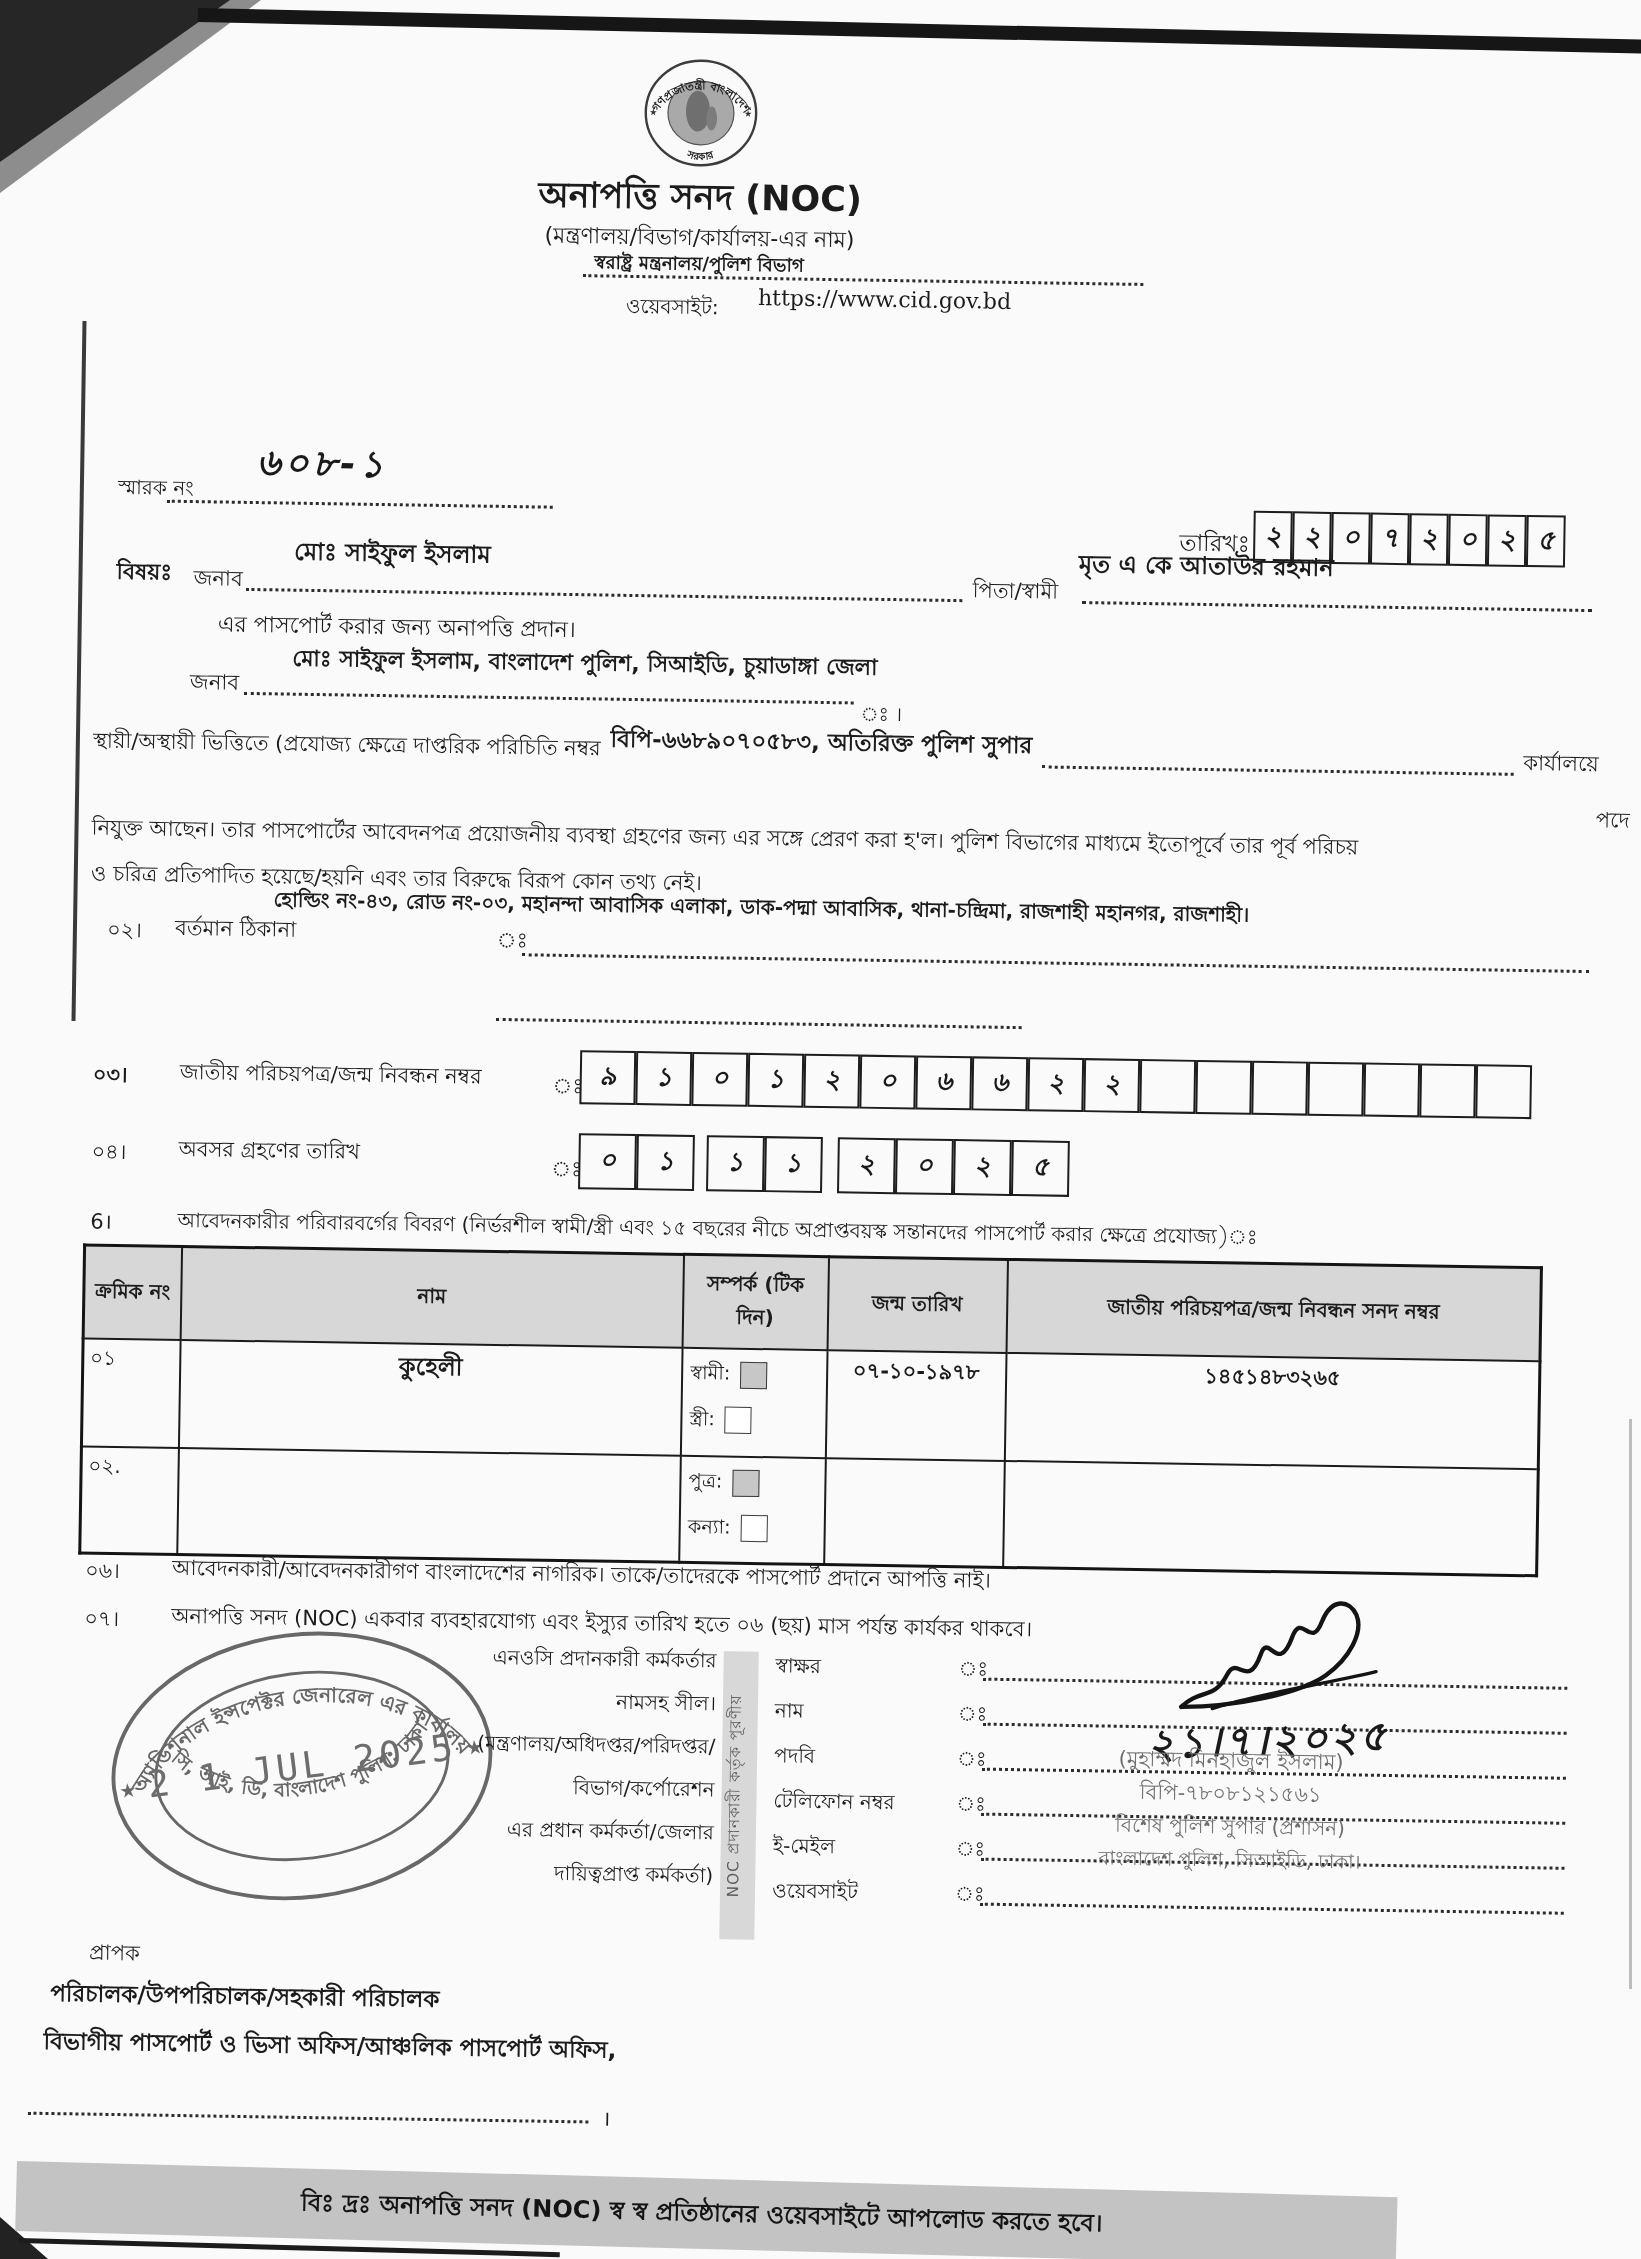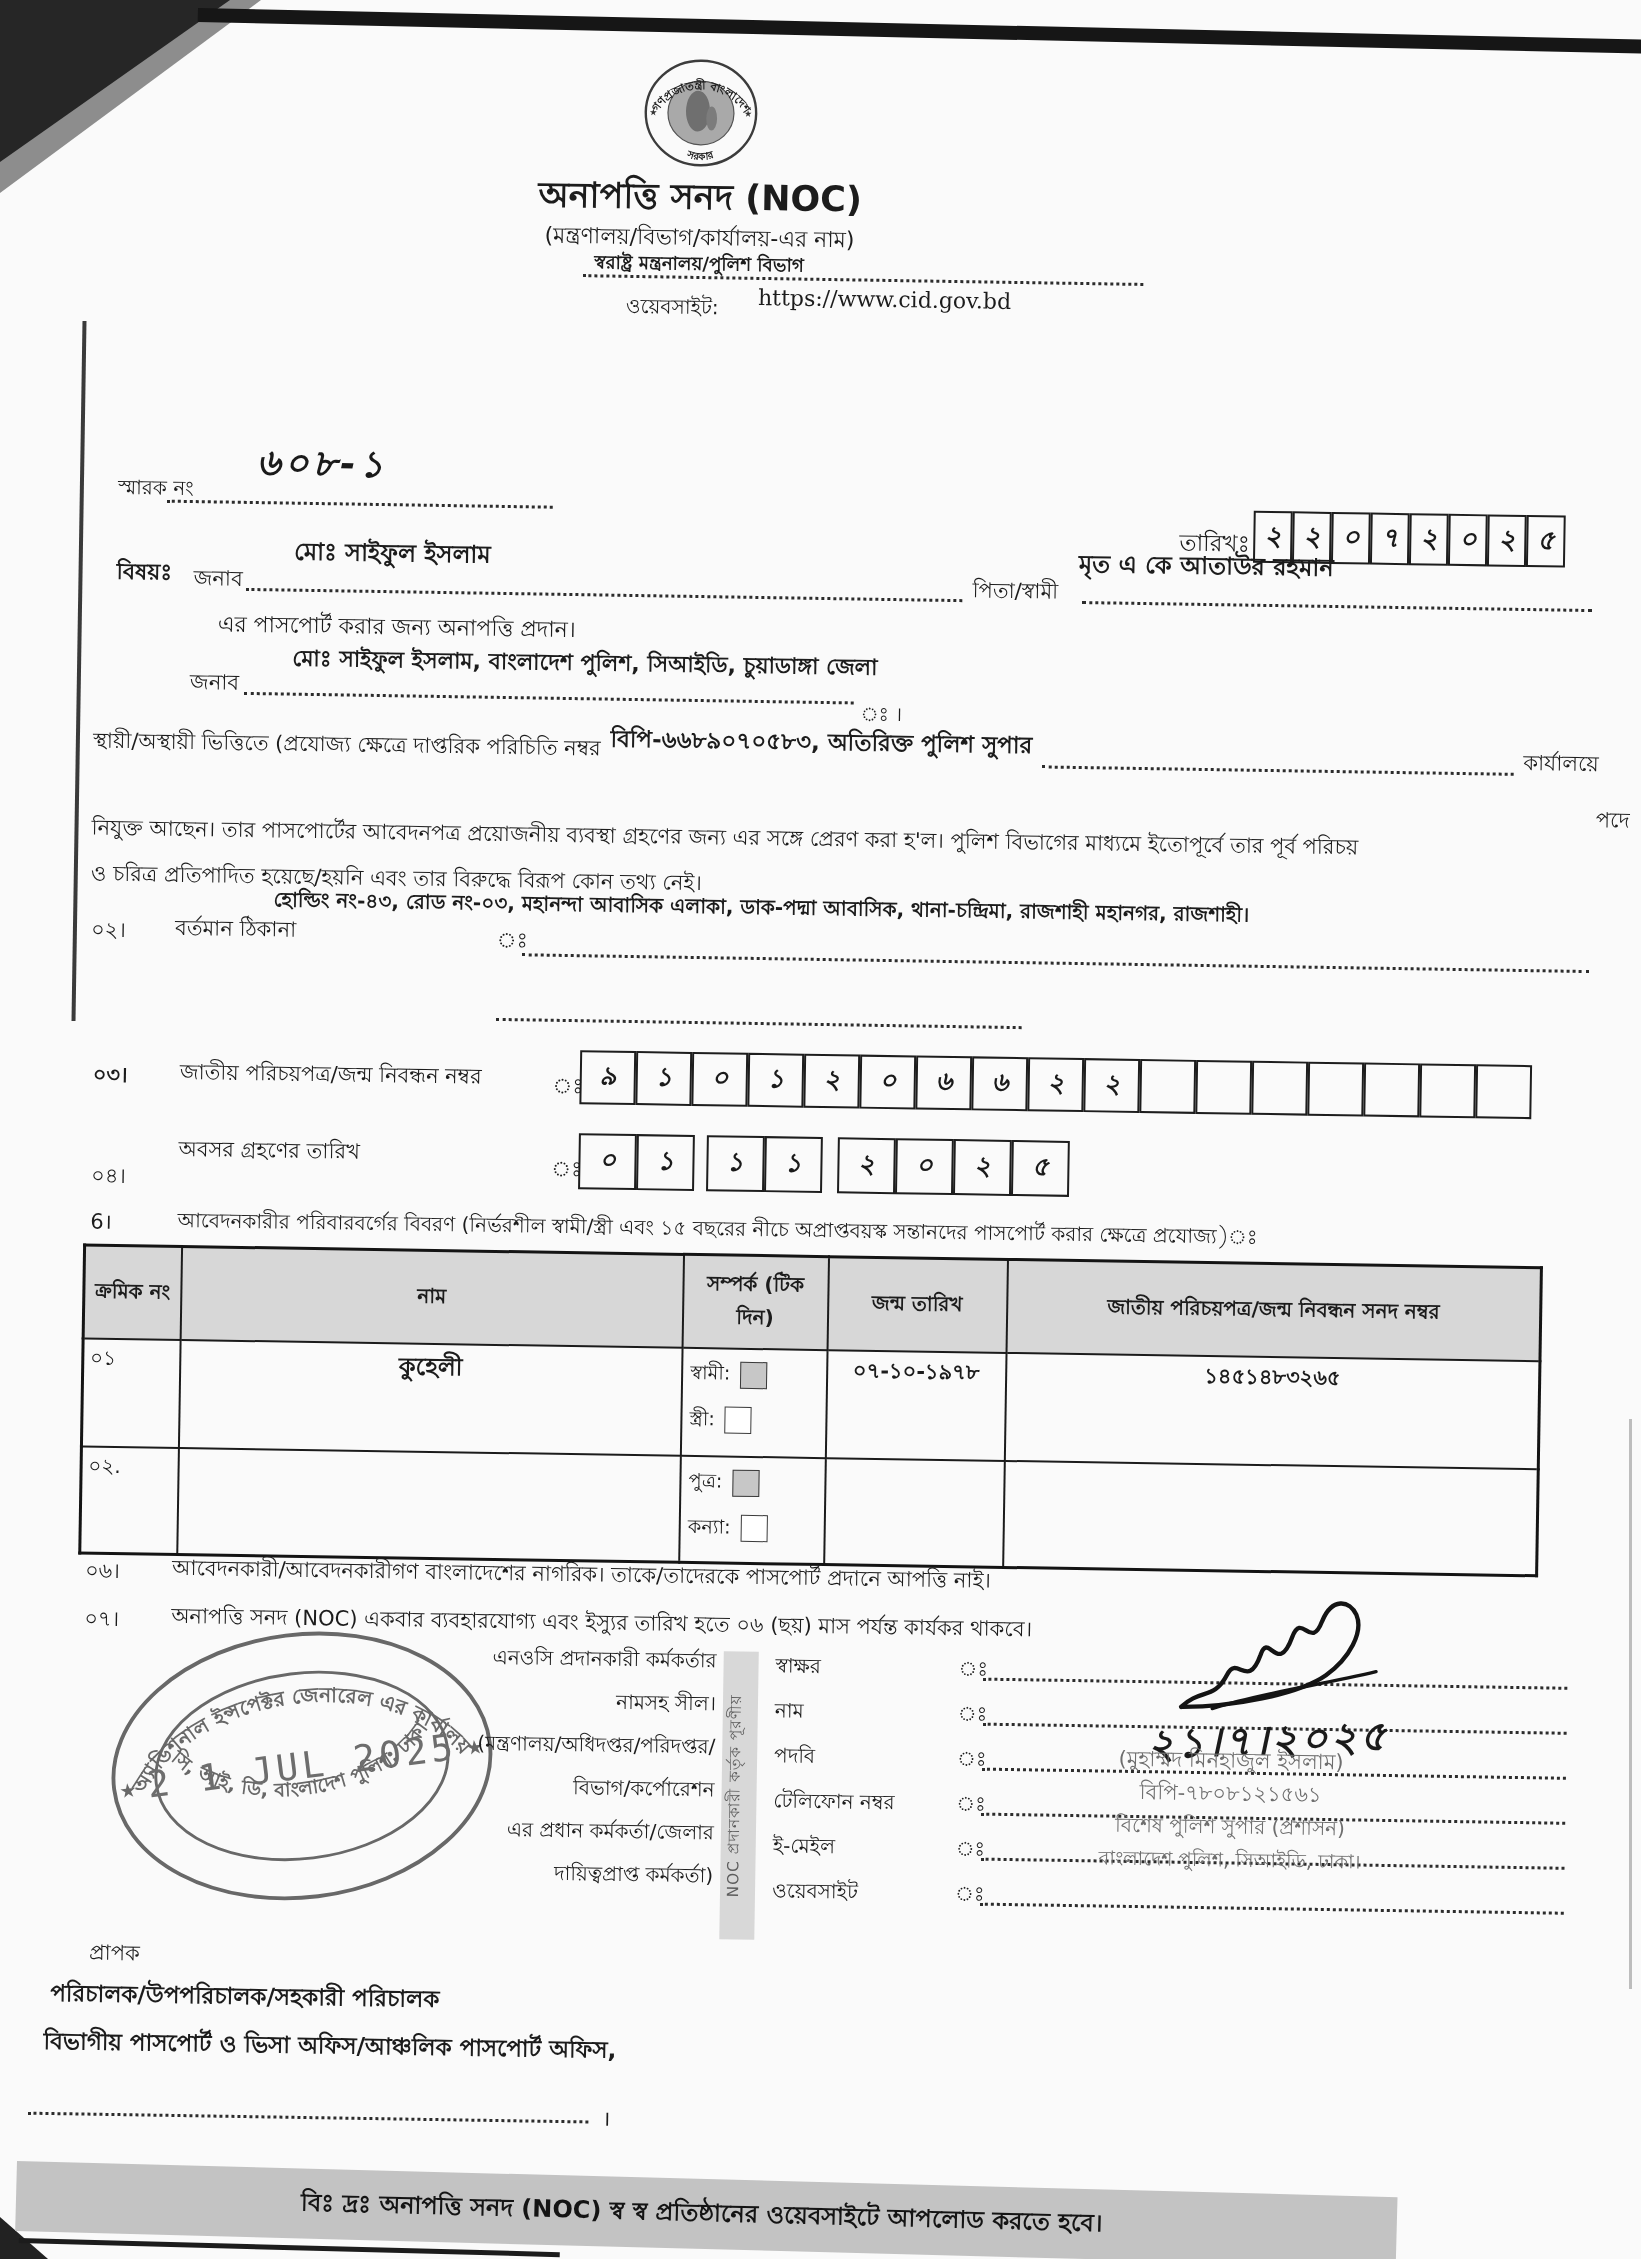--- a/index.html
+++ b/index.html
@@ -102,21 +102,21 @@
       <span>স্থায়ী/অস্থায়ী ভিত্তিতে (প্রযোজ্য ক্ষেত্রে দাপ্তরিক পরিচিতি নম্বর</span>
       <span class="bold" style="font-size:23px;margin:0 9.7px;position:relative;top:-7.7px;white-space:nowrap;">বিপি-৬৬৮৯০৭০৫৮৩,  অতিরিক্ত পুলিশ সুপার</span>
       <span class="dots" style="flex:1;margin:0 9.7px 5.8px 0;"></span>
       <span>কার্যালয়ে</span>
     </div>
     <div class="abs" style="left:1591px;top:792px;font-size:21px;">পদে</div>
     <div class="abs" style="left:87px;top:823px;width:1506px;font-size:21px;white-space:nowrap;">নিযুক্ত আছেন। তার পাসপোর্টের আবেদনপত্র প্রয়োজনীয় ব্যবস্থা গ্রহণের জন্য এর সঙ্গে প্রেরণ করা হ'ল। পুলিশ বিভাগের মাধ্যমে  ইতোপূর্বে তার পূর্ব পরিচয়</div>
     <div class="abs" style="left:87px;top:869px;width:869px;font-size:21px;">ও চরিত্র প্রতিপাদিত হয়েছে/হয়নি এবং তার বিরুদ্ধে বিরূপ কোন তথ্য নেই।</div>
 
     <div class="abs bold" style="left:270px;top:893px;width:1323px;font-size:20px;">হোল্ডিং নং-৪৩, রোড নং-০৩, মহানন্দা আবাসিক এলাকা, ডাক-পদ্মা আবাসিক, থানা-চন্দ্রিমা, রাজশাহী মহানগর, রাজশাহী।</div>
-    <div class="abs" style="left:88px;top:925px;font-size:21px;">০২।</div>
+    <div class="abs" style="left:104px;top:925px;font-size:21px;">০২।</div>
     <div class="abs" style="left:172px;top:922px;font-size:21px;">বর্তমান ঠিকানা</div>
     <div class="abs" style="left:494px;top:929px;font-size:21px;">ঃ</div>
     <div class="abs dots" style="left:519px;top:958px;width:1067px;"></div>
     <div class="abs dots" style="left:494px;top:1023px;width:526px;"></div>
 
     <div class="abs" style="left:92px;top:1070px;font-size:21px;font-weight:bold;">০৩।</div>
     <div class="abs" style="left:179px;top:1066px;font-size:21px;">জাতীয় পরিচয়পত্র/জন্ম নিবন্ধন নম্বর</div>
     <div class="abs" style="left:552px;top:1074px;font-size:21px;">ঃ</div>
     <div class="abs boxrow" style="left:579px;top:1054px;">
       <div class="dbox hand" style="width:56px;height:54px;font-size:26px;">৯</div>
@@ -131,21 +131,21 @@
       <div class="dbox hand" style="width:56px;height:54px;font-size:26px;">২</div>
       <div class="dbox hand" style="width:56px;height:54px;font-size:26px;"></div>
       <div class="dbox hand" style="width:56px;height:54px;font-size:26px;"></div>
       <div class="dbox hand" style="width:56px;height:54px;font-size:26px;"></div>
       <div class="dbox hand" style="width:56px;height:54px;font-size:26px;"></div>
       <div class="dbox hand" style="width:56px;height:54px;font-size:26px;"></div>
       <div class="dbox hand" style="width:56px;height:54px;font-size:26px;"></div>
       <div class="dbox hand" style="width:56px;height:54px;font-size:26px;"></div>
     </div>
 
-    <div class="abs" style="left:92px;top:1147px;font-size:21px;margin-top:24px;">০৪।</div>
+    <div class="abs" style="left:92px;top:1147px;font-size:21px;">০৪।</div>
     <div class="abs" style="left:179px;top:1143px;font-size:21px;">অবসর গ্রহণের তারিখ</div>
     <div class="abs" style="left:552px;top:1157px;font-size:21px;">ঃ</div>
     <div class="abs boxrow" style="left:579px;top:1137px;">
       <div class="dbox hand" style="width:58px;height:56px;font-size:26px;">০</div>
       <div class="dbox hand" style="width:58px;height:56px;font-size:26px;">১</div>
       <div class="dbox hand" style="width:58px;height:56px;font-size:26px;margin-left:11.6px;">১</div>
       <div class="dbox hand" style="width:58px;height:56px;font-size:26px;">১</div>
       <div class="dbox hand" style="width:58px;height:56px;font-size:26px;margin-left:15.4px;">২</div>
       <div class="dbox hand" style="width:58px;height:56px;font-size:26px;">০</div>
       <div class="dbox hand" style="width:58px;height:56px;font-size:26px;">২</div>

